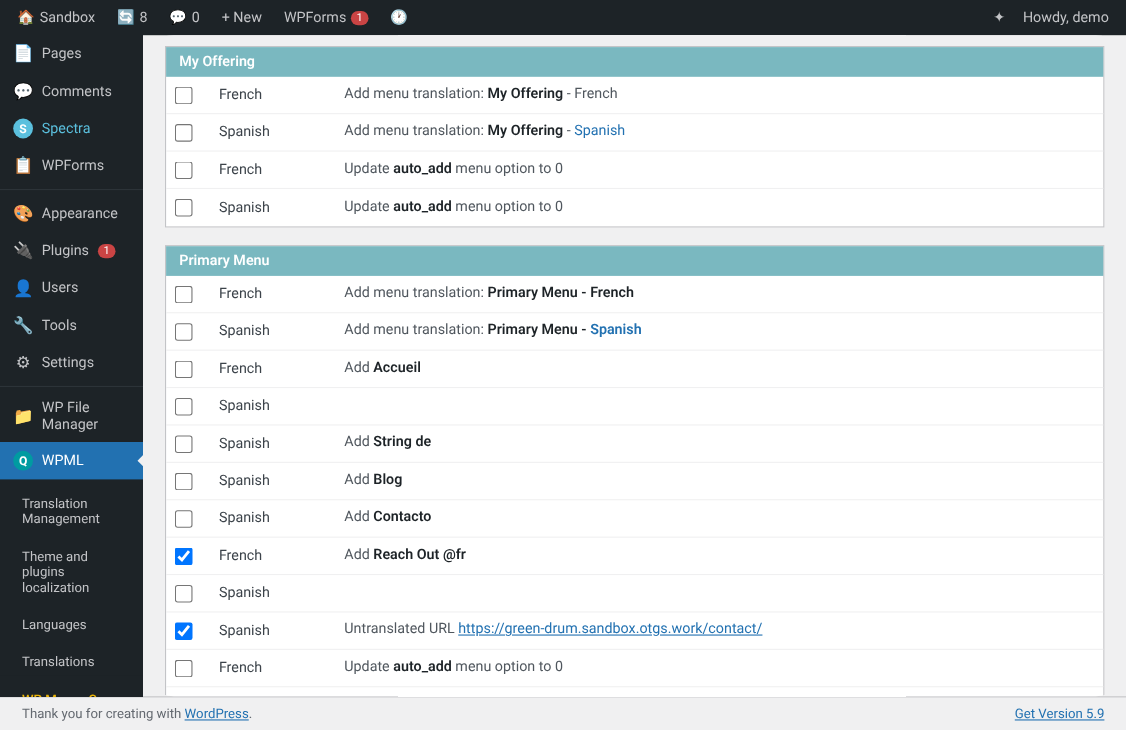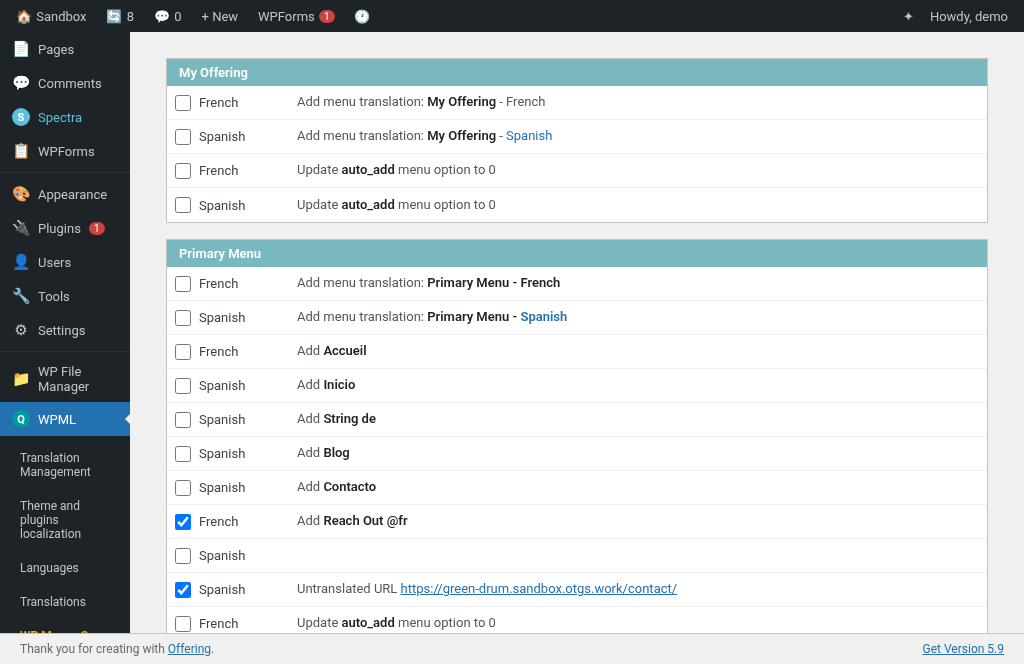--- a/index.html
+++ b/index.html
@@ -100,21 +100,21 @@
       border-top: 6px solid transparent;
       border-bottom: 6px solid transparent;
       border-right: 6px solid #f0f0f1;
     }
 
     
     #wpbody {
       flex: 1;
       overflow-y: auto;
       background: #f0f0f1;
-      padding: 16px;
+      padding: 0;
       border-radius: 28px;
     }
     .wrap {
       padding: 10px 20px 20px 20px;
     }
 
     
     .table-container {
       background: #fff;
       border: 1px solid #c3c4c7;
@@ -125,21 +125,21 @@
       color: #fff;
       padding: 6px 12px;
       font-size: 13px;
       font-weight: 600;
     }
     .table-row {
       display: flex;
       align-items: center;
       border-bottom: 1px solid #f0f0f1;
       padding: 6px 8px;
-      gap: 8px;
+      gap: 24px;
       min-height: 34px;
     }
     .table-row:last-child { border-bottom: none; }
     .row-checkbox {
       width: 16px;
       height: 16px;
       flex-shrink: 0;
       cursor: pointer;
     }
     .row-lang {
@@ -341,21 +341,20 @@
 
         <div class="table-row">
           <input type="checkbox" class="row-checkbox" style="">
           <span class="row-lang">French</span>
           <span class="row-desc">Add <strong>Accueil</strong></span>
         </div>
 
         <div class="table-row">
           <input type="checkbox" class="row-checkbox" style="">
           <span class="row-lang">Spanish</span>
-          <span class="row-desc">Add <strong>Inicio</strong></span>
         </div>
 
         <div class="table-row">
           <input type="checkbox" class="row-checkbox" style="">
           <span class="row-lang">Spanish</span>
           <span class="row-desc">Add <strong>String de</strong></span>
         </div>
 
         <div class="table-row">
           <input type="checkbox" class="row-checkbox" style="">
@@ -397,16 +396,16 @@
           <span class="row-desc">Update  menu option to 0</span>
         </div>
       </div>
 
     </div>
   </div>
 </div>
 
 <div class="footer-bar">
   <span>
-    <span>Thank you for creating with </span><a>Offering</a>.
+    <span>Thank you for creating with </span><a>WordPress</a>.
   </span>
   <a style="color:#2271b1;text-decoration:underline;">Get Version 5.9</a>
 </div>
 
 </body></html>

